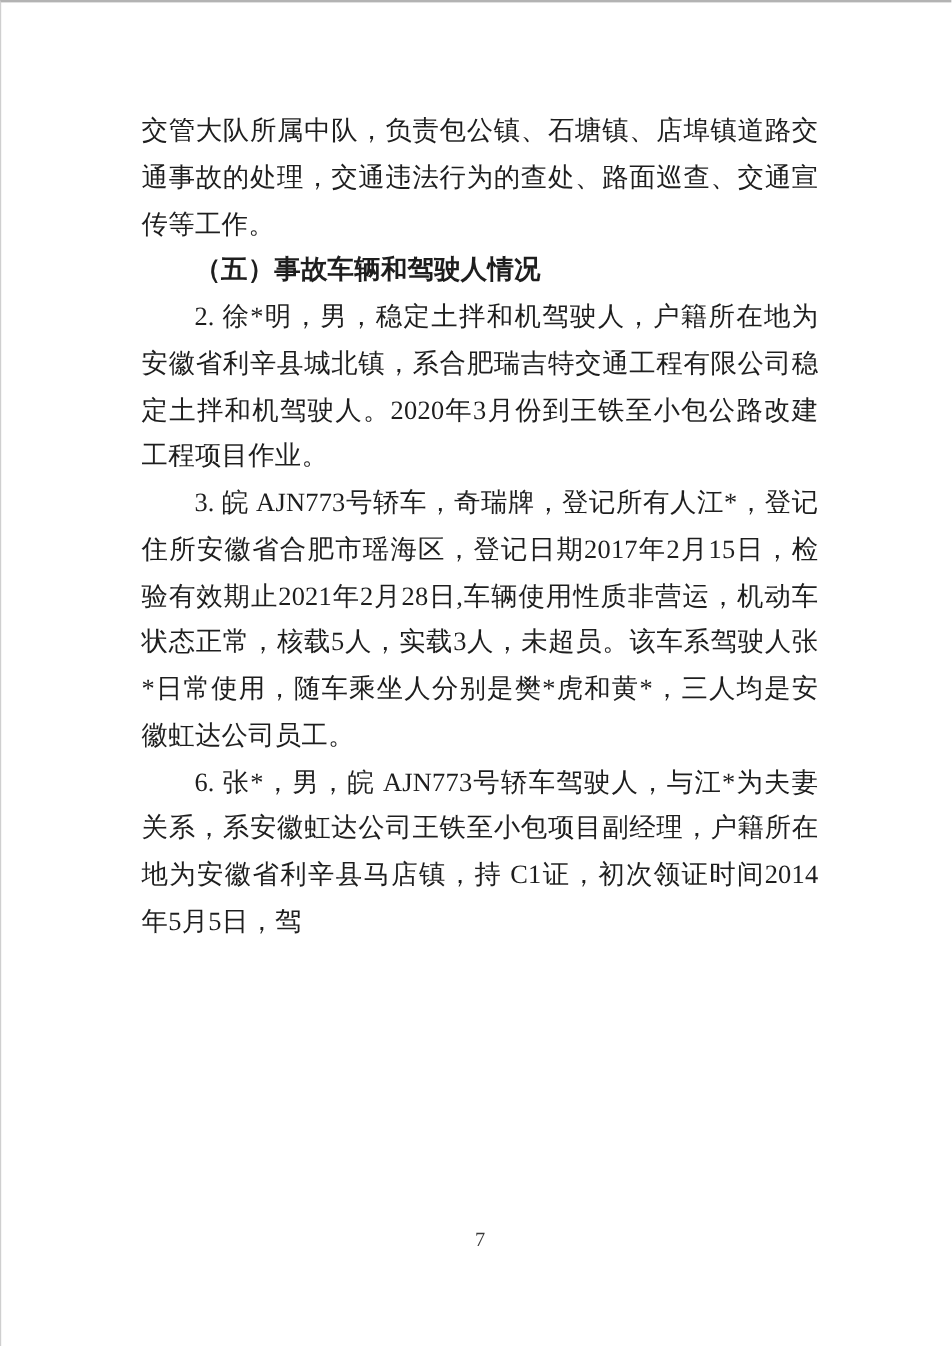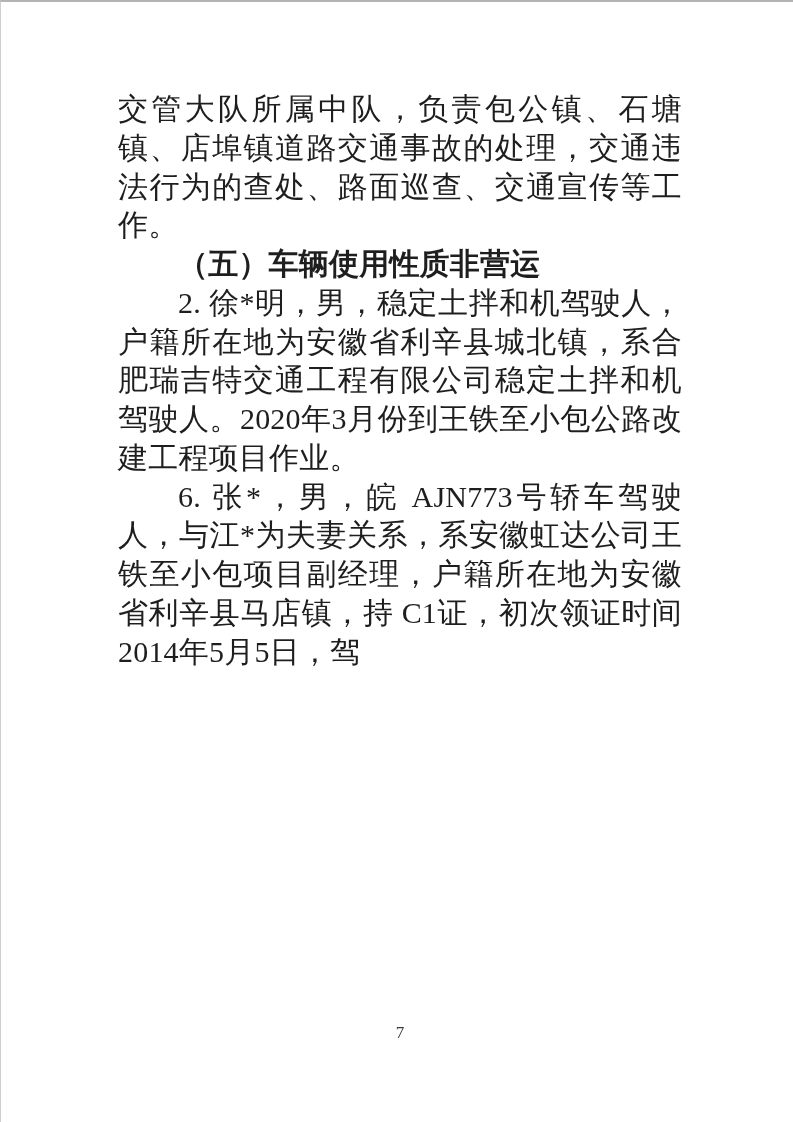--- a/index.html
+++ b/index.html
@@ -21,21 +21,21 @@
   }
   .content {
     position: absolute;
     left: 117px;
     top: 88px;
     width: 564px;
   }
   .content p {
     margin: 0;
     padding: 0;
-    font-size: 30px;
+    font-size: 22px;
     line-height: 38.75px;
     text-align: justify;
     letter-spacing: 0.2px;
     overflow-wrap: break-word;
   }
   .content p.indent {
     text-indent: 2em;
   }
   .content p.heading {
     text-indent: 2em;
@@ -52,18 +52,19 @@
     color: #3a3a3a;
     font-family: "Liberation Serif", "DejaVu Serif", serif;
   }
 </style>
 </head>
 <body>
 
 <div class="page">
   <div class="content">
     <p>交管大队所属中队，负责包公镇、石塘镇、店埠镇道路交通事故的处理，交通违法行为的查处、路面巡查、交通宣传等工作。</p>
-    <p class="heading">（五）车辆使用性质非营运</p>
+    <p class="heading">（五）事故车辆和驾驶人情况</p>
     <p class="indent">2. 徐*明，男，稳定土拌和机驾驶人，户籍所在地为安徽省利辛县城北镇，系合肥瑞吉特交通工程有限公司稳定土拌和机驾驶人。2020年3月份到王铁至小包公路改建工程项目作业。</p>
+    <p class="indent">3. 皖 AJN773号轿车，奇瑞牌，登记所有人江*，登记住所安徽省合肥市瑶海区，登记日期2017年2月15日，检验有效期止2021年2月28日,车辆使用性质非营运，机动车状态正常，核载5人，实载3人，未超员。该车系驾驶人张*日常使用，随车乘坐人分别是樊*虎和黄*，三人均是安徽虹达公司员工。</p>
     <p class="indent">6. 张*，男，皖 AJN773号轿车驾驶人，与江*为夫妻关系，系安徽虹达公司王铁至小包项目副经理，户籍所在地为安徽省利辛县马店镇，持 C1证，初次领证时间2014年5月5日，驾</p>
   </div>
   <div class="page-number">7</div>
 </div>
 
 </body></html>

